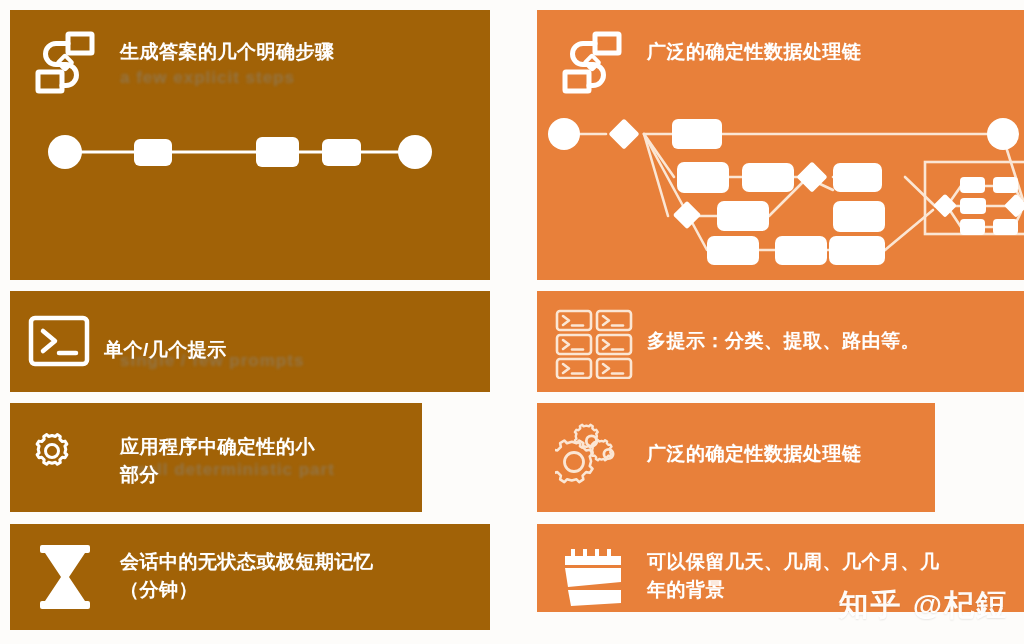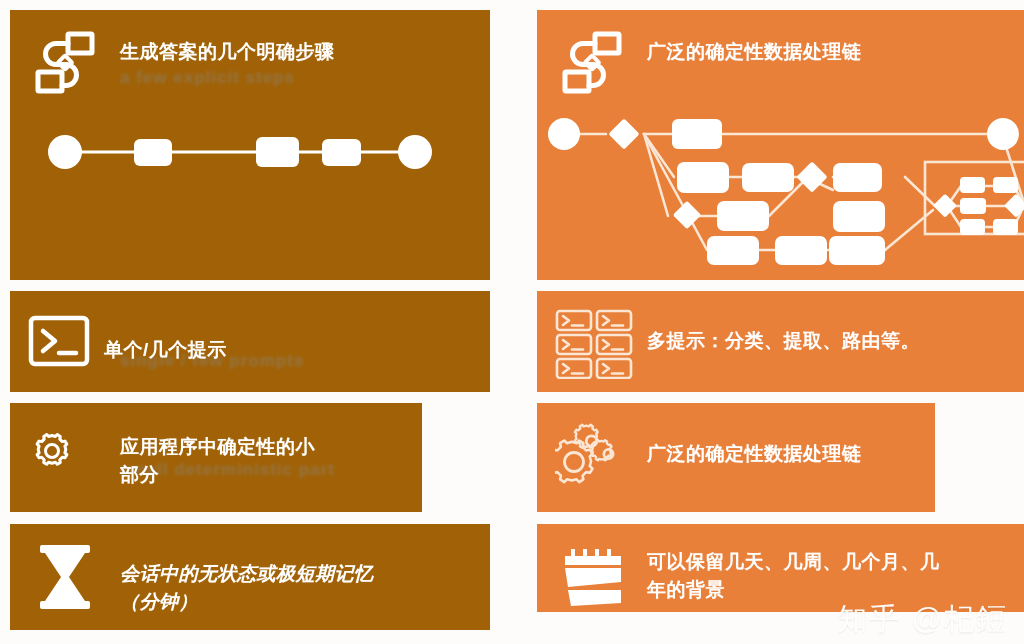--- a/index.html
+++ b/index.html
@@ -50,21 +50,21 @@
     letter-spacing: 0.5px;
     white-space: pre-line;
     text-shadow: 0 0 1px rgba(255,255,255,0.25);
   }
   .p-l1 .headline { left: 110px; top: 28px; }
   .p-r1 .headline { left: 110px; top: 28px; }
   .p-l2 .headline { left: 94px; top: 34px; margin-top: 11px; }
   .p-r2 .headline { left: 110px; top: 36px; }
   .p-l3 .headline { left: 110px; top: 30px; }
   .p-r3 .headline { left: 110px; top: 37px; }
-  .p-l4 .headline { left: 110px; top: 36px; font-style: italic; }
+  .p-l4 .headline { left: 110px; top: 24px; }
   .p-r4 .headline { left: 110px; top: 24px; }
 
   
   .ghost {
     position: absolute;
     color: rgba(120,160,210,0.30);
     font-weight: bold;
     font-size: 17px;
     letter-spacing: 1px;
     white-space: pre;
@@ -96,24 +96,24 @@
     top: 0;
     width: 100%;
     height: 100%;
     pointer-events: none;
   }
 
   
   .watermark {
     position: absolute;
     right: 16px;
-    bottom: 4px;
+    bottom: 18px;
     color: #ffffff;
     font-size: 30px;
-    font-weight: normal;
+    font-weight: bold;
     letter-spacing: 2px;
     opacity: 0.97;
     text-shadow: 0 1px 2px rgba(0,0,0,0.10);
     z-index: 40;
     white-space: nowrap;
   }
 </style>
 </head>
 <body>
 

